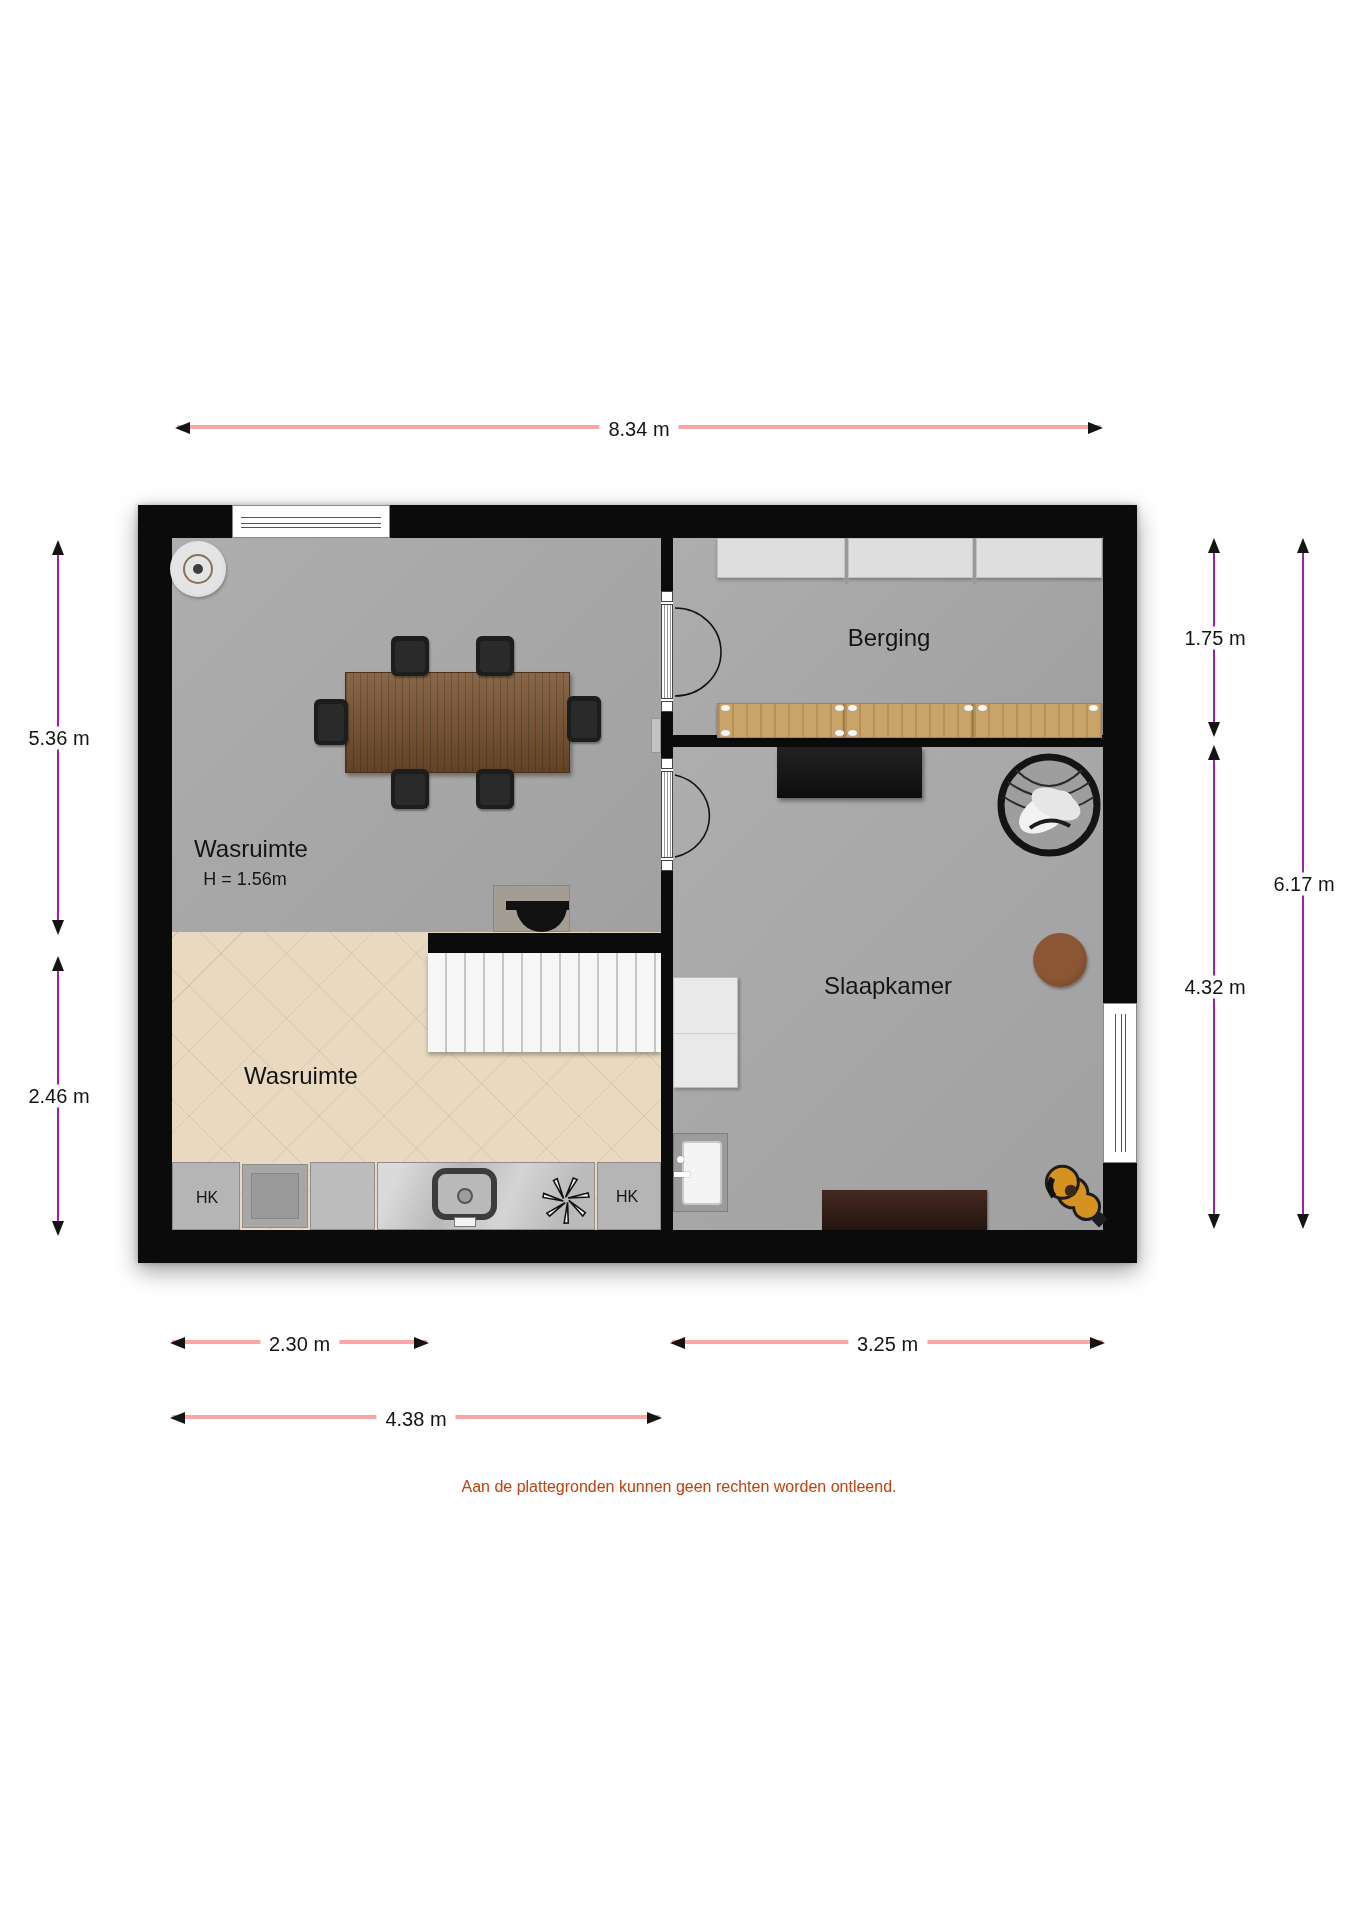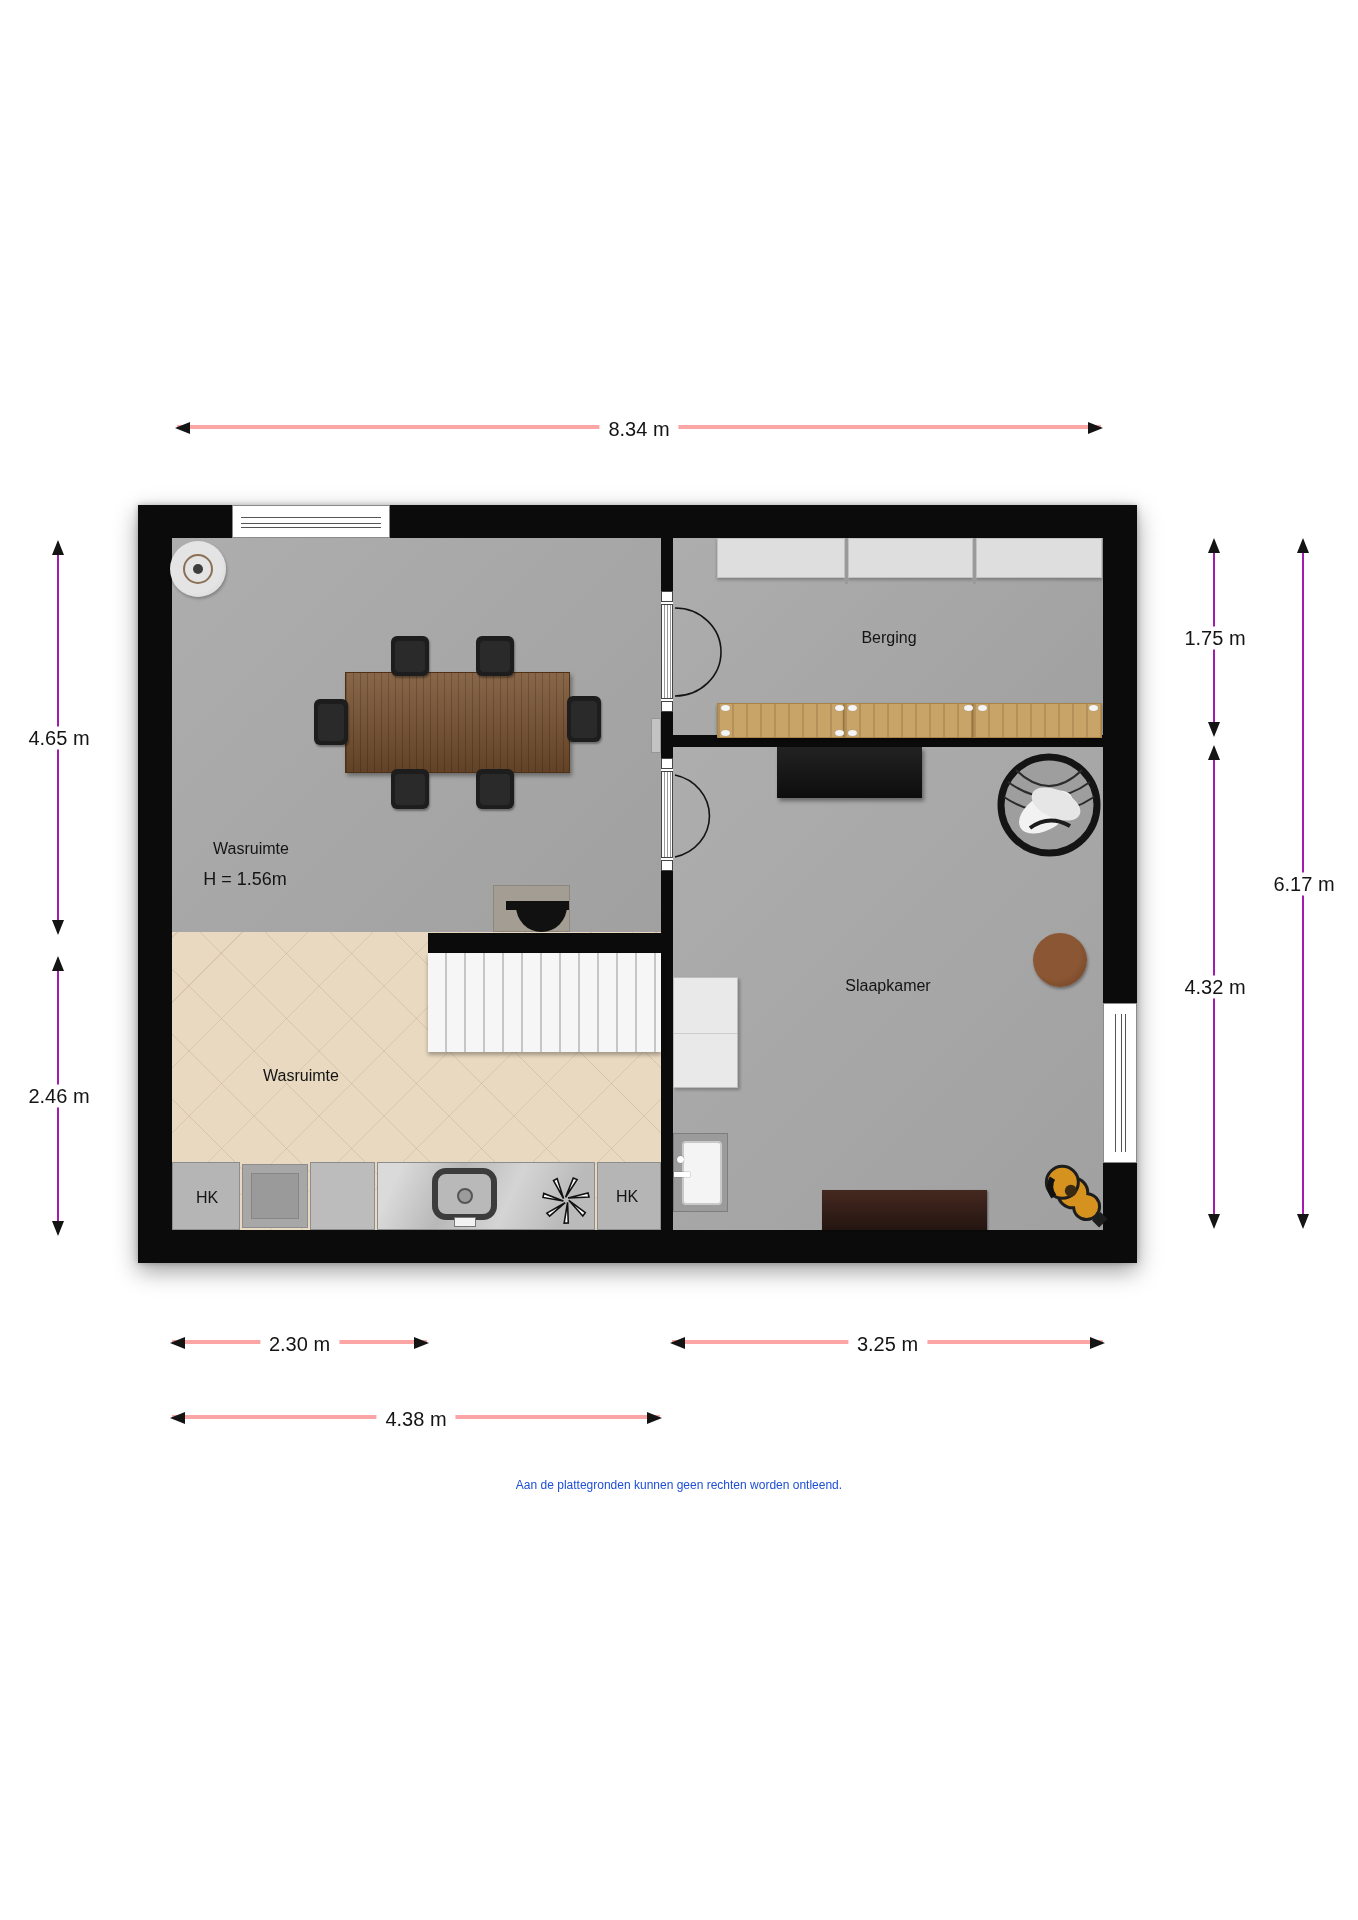--- a/index.html
+++ b/index.html
@@ -18,21 +18,21 @@
   .ar-up{top:-2px;left:-7px;border-left:6px solid transparent;border-right:6px solid transparent;border-bottom:15px solid #141414;}
   .ar-down{bottom:-2px;left:-7px;border-left:6px solid transparent;border-right:6px solid transparent;border-top:15px solid #141414;}
 
   
   #plan{position:absolute;left:138px;top:505px;width:999px;height:758px;background:#0b0b0b;
         box-shadow:0 8px 22px rgba(0,0,0,.38), 0 0 6px rgba(0,0,0,.25);}
   .floor-gray{background:#a9a9a9;background-image:linear-gradient(135deg,rgba(255,255,255,.05),rgba(0,0,0,.05));}
   .floor-tile{background:#e8d9c0;
      background-image:repeating-linear-gradient(45deg,rgba(150,125,95,.22) 0 1px,transparent 1px 46px),
                       repeating-linear-gradient(-45deg,rgba(150,125,95,.18) 0 1px,transparent 1px 46px);}
-  .room-label{position:absolute;transform:translate(-50%,-50%);font-size:16px;color:#141414;white-space:nowrap;}
+  .room-label{position:absolute;transform:translate(-50%,-50%);font-size:24px;color:#141414;white-space:nowrap;}
   .room-sub{position:absolute;transform:translate(-50%,-50%);font-size:18px;color:#141414;white-space:nowrap;}
 
   .win{background:#fff;border:1px solid #8a8a8a;box-sizing:border-box;}
   .glaze-h{position:absolute;background:#fff;border-top:1px solid #555;border-bottom:1px solid #555;}
   .glaze-h:before{content:"";position:absolute;left:0;right:0;top:50%;border-top:1px solid #555;}
   .glaze-v{position:absolute;background:#fff;border-left:1px solid #555;border-right:1px solid #555;}
   .glaze-v:before{content:"";position:absolute;top:0;bottom:0;left:50%;border-left:1px solid #555;}
   .door-leaf{position:absolute;background:#fff;border:1px solid #444;box-sizing:border-box;
      background-image:repeating-linear-gradient(90deg,#fff 0 2px,#9a9a9a 2px 3px);}
   .door-cap{position:absolute;background:#fff;border:1px solid #444;box-sizing:border-box;}
@@ -84,37 +84,37 @@
   #basin{position:absolute;left:8px;top:7px;width:40px;height:64px;background:#f4f4f4;border:2px solid #c9c9c9;border-radius:4px;box-sizing:border-box;}
   #basin-cab .tap1{position:absolute;left:3px;top:22px;width:7px;height:7px;background:#fff;border-radius:50%;box-shadow:0 0 1px #555;}
   #basin-cab .tap2{position:absolute;left:0px;top:38px;width:16px;height:5px;background:#fff;box-shadow:0 0 1px #555;}
 
   #bench{position:absolute;left:684px;top:685px;width:165px;height:40px;background:#2f1d18;
       background-image:linear-gradient(180deg,#45291f,#241511);box-shadow:1px 1px 2px rgba(0,0,0,.4);}
 
   #radiator{position:absolute;left:513px;top:213px;width:10px;height:35px;background:#c3c3c3;border:1px solid #979797;box-sizing:border-box;}
 
   .hk-label{position:absolute;transform:translate(-50%,-50%);font-size:16px;color:#141414;}
-  #disclaimer{position:absolute;left:0;top:1478px;width:1358px;text-align:center;font-size:12px;color:#1d4ed8;}
+  #disclaimer{position:absolute;left:0;top:1478px;width:1358px;text-align:center;font-size:16px;color:#c2410c;}
 </style>
 </head>
 <body>
 
 <div id="page">
 
   <div class="dimh" style="left:177px;top:425px;width:924px;">
     <div class="ar ar-left"></div>
     <div class="ar ar-right"></div>
     <span class="dim-label">8.34 m</span>
   </div>
 
   <div class="dimv" style="left:57px;top:542px;height:391px;">
     <div class="ar ar-up"></div>
     <div class="ar ar-down"></div>
-    <span class="dim-label">4.65 m</span>
+    <span class="dim-label">5.36 m</span>
   </div>
   <div class="dimv" style="left:57px;top:958px;height:276px;">
     <div class="ar ar-up"></div>
     <div class="ar ar-down"></div>
     <span class="dim-label">2.46 m</span>
   </div>
 
   <div class="dimv" style="left:1213px;top:540px;height:195px;">
     <div class="ar ar-up"></div>
     <div class="ar ar-down"></div>

